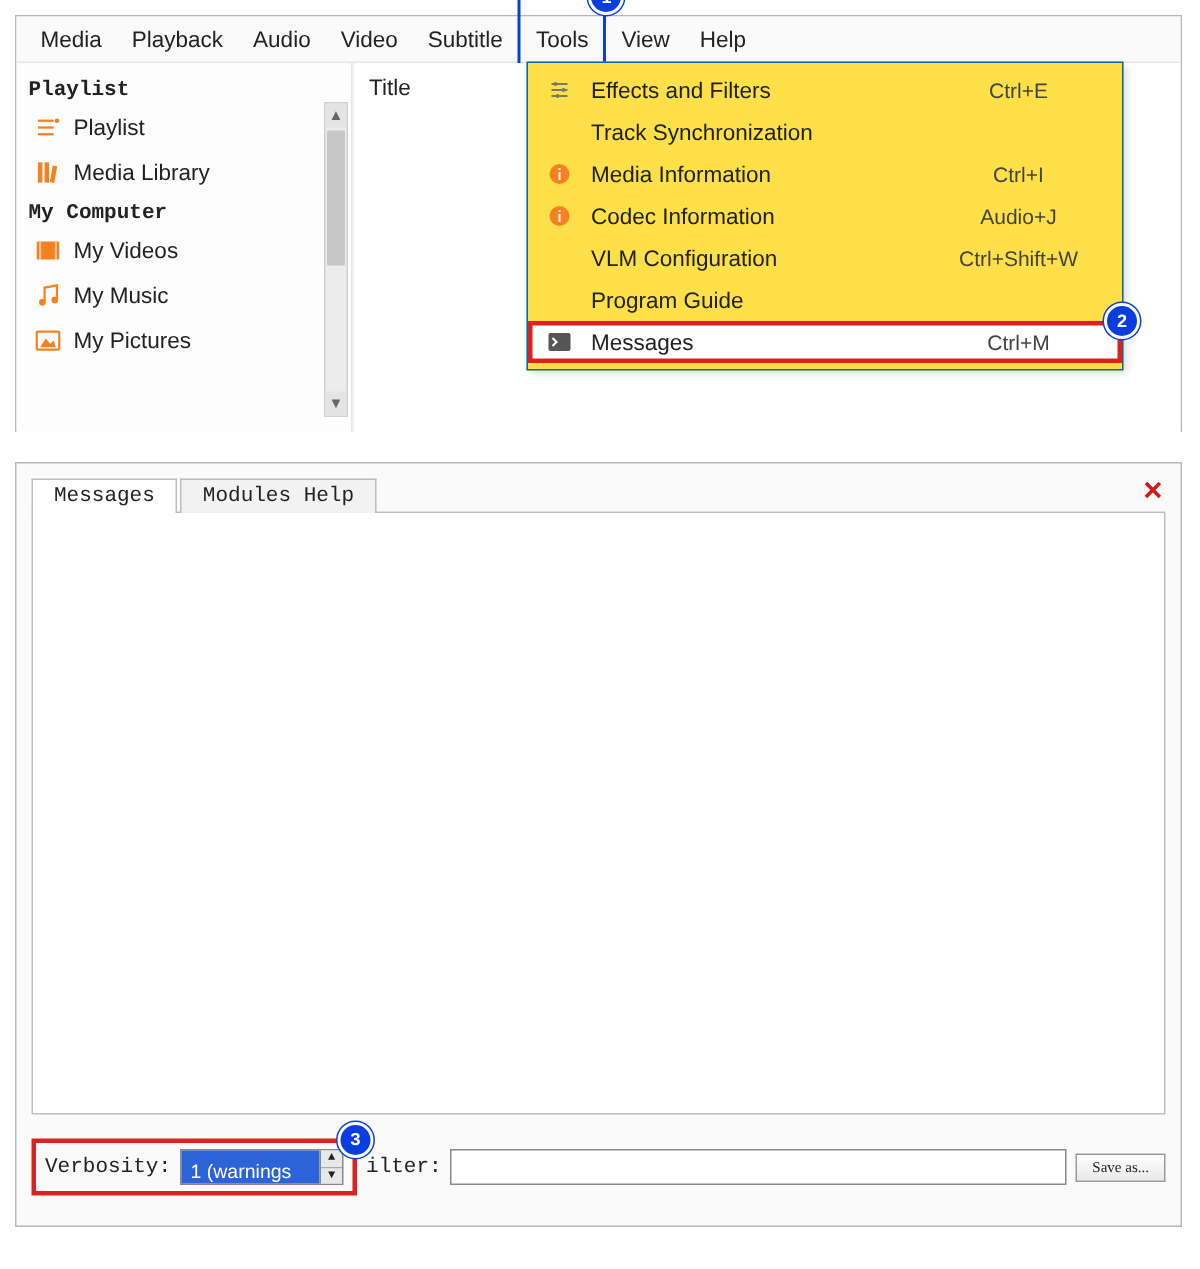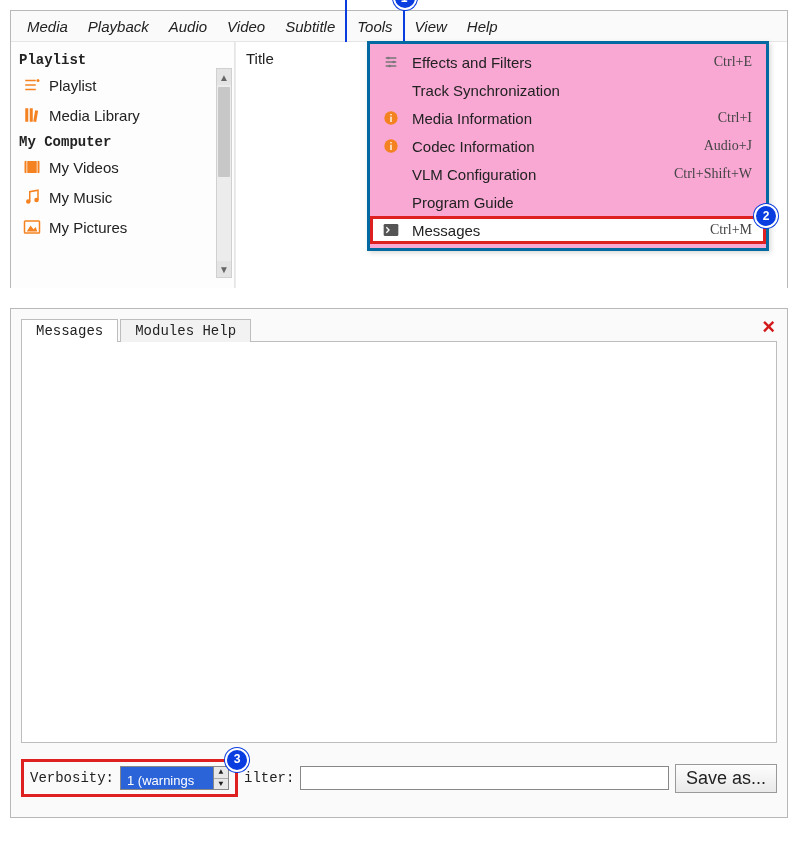--- a/index.html
+++ b/index.html
@@ -33,21 +33,20 @@
     height: 30px;
     padding: 0 6px;
     font-size: 15px;
     background: #fafafa;
     border-bottom: 1px solid #e5e5e5;
     position: relative;
   }
   .menubar .mitem {
     padding: 4px 10px;
     cursor: default;
-    font-style: italic;
   }
   .menubar .mitem.active {
     border: 2px solid #0a3de0;
     border-radius: 2px;
     padding: 18px 10px;
     position: relative;
   }
   .badge {
     position: absolute;
     width: 20px; height: 20px;
@@ -125,44 +124,44 @@
     background: #fff;
     border-left: 1px solid #ececec;
     padding: 8px 10px;
     font-size: 15px;
   }
 
   
   .dropdown {
     position: absolute;
     top: 30px;
-    left: 356px;
+    left: 340px;
     width: 396px;
-    background: #f9a8d4;
-    border: 3px solid #0369a1;
+    background: #fde047;
+    border: 1px solid #0369a1;
     box-shadow: 2px 2px 5px rgba(0,0,0,0.15);
     padding: 4px 0;
     z-index: 10;
   }
   .dd-item {
     display: flex;
     align-items: center;
     height: 28px;
     padding: 0 14px 0 10px;
     gap: 10px;
     font-size: 15px;
     position: relative;
   }
   .dd-icon {
     width: 22px;
     display:flex; justify-content:center; align-items:center;
     color:#888;
   }
   .dd-label { flex:1; }
-  .dd-short { color:#444; font-size:14px; min-width:110px; text-align:right;font-family:Liberation Serif, serif;}
+  .dd-short { color:#444; font-size:14px; min-width:110px; text-align:center;}
   .dd-item.highlight {
     outline: 3px solid #de2020;
     outline-offset: -3px;
     background: #fff;
   }
 
   
   .win-msg {
     margin-top: 20px;
     border: 1px solid #b8b8b8;
@@ -260,22 +259,22 @@
     border:1px solid #888;
     height: 22px;
     flex:1;
     background:#fff;
     min-width: 260px;
   }
   .save-btn {
     border:1px solid #999;
     background: linear-gradient(#fdfdfd,#e9e9e9);
     padding: 3px 10px;
-    font-family:Liberation Sans, sans-serif;
-    font-size:18px;
+    font-family:Liberation Serif, serif;
+    font-size:10px;
   }
 </style>
 </head>
 <body>
 
 <div class="wrap">
 
   <div class="win-top">
 
     <div class="menubar">

